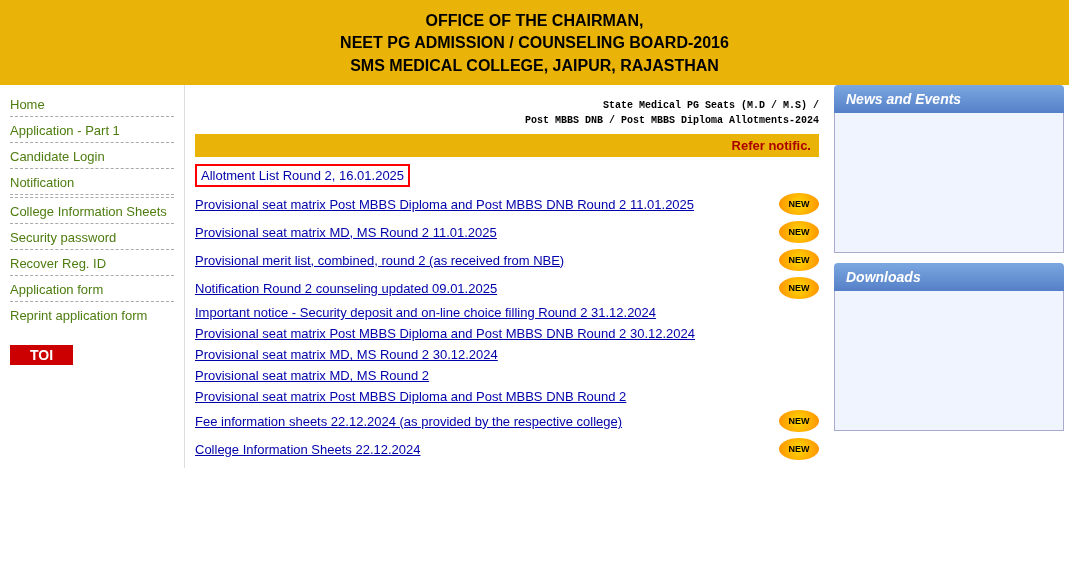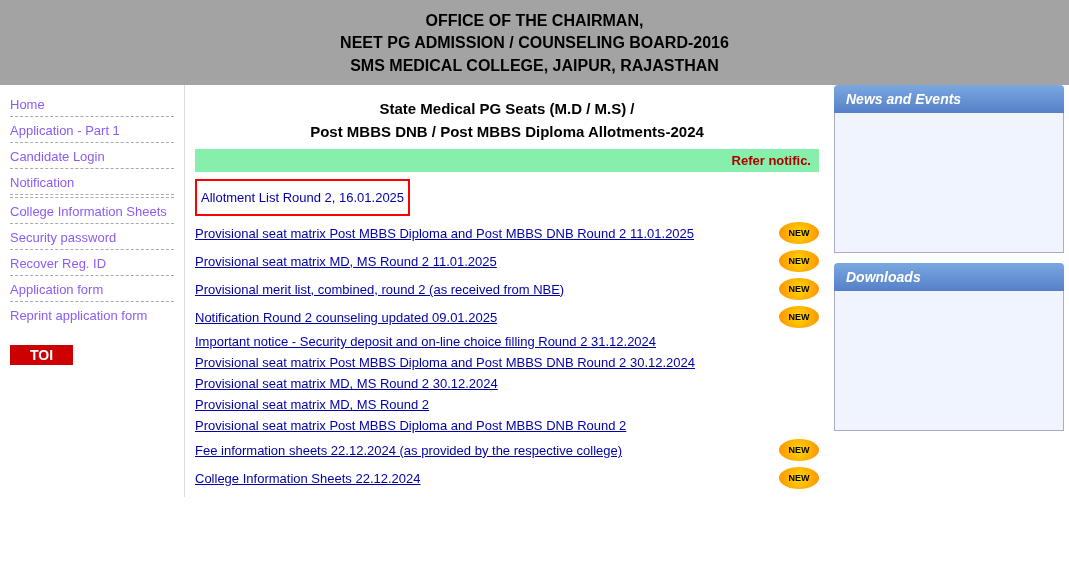--- a/index.html
+++ b/index.html
@@ -1,52 +1,52 @@
 <!DOCTYPE html>
 <html><head>
   <meta charset="utf-8">
   <style>
     * { margin: 0; padding: 0; box-sizing: border-box; }
     body { font-family: Arial, sans-serif; font-size: 13px; background: #fff; width: 1069px; overflow-x: hidden; }
 
-    .header { text-align: center; padding: 10px 20px 8px; background: #a3a3a3; }
+    .header { text-align: center; padding: 10px 20px 8px; background: #eab308; }
     .header h1 { font-size: 16px; font-weight: bold; color: #000; line-height: 1.4; }
 
     .main-layout { display: flex; width: 100%; }
 
     
     .sidebar { width: 185px; min-width: 185px; padding: 8px 10px; background: #fff; border-right: 1px solid #ddd; }
-    .sidebar-item { color: #8b5cf6; font-size: 13px; padding: 4px 0 2px; cursor: pointer; display: block; text-decoration: none; }
+    .sidebar-item { color: #4d7c0f; font-size: 13px; padding: 4px 0 2px; cursor: pointer; display: block; text-decoration: none; }
     .sidebar-divider { border: none; border-top: 1px dashed #aaa; margin: 2px 0; }
 
     
     .toi-badge {
       display: inline-block;
       background: #c00;
       color: #fff;
       font-weight: bold;
       font-size: 14px;
       padding: 2px 20px;
       margin-top: 6px;
       cursor: pointer;
     }
 
     
     .main-content { flex: 1; padding: 5px 10px; }
 
-    .subtitle { text-align: center; font-size: 15px; font-weight: bold; color: #000; padding: 8px 0 6px; }
+    .subtitle { text-align: right; font-size: 10px; font-weight: bold; color: #000; padding: 8px 0 6px; font-family: Liberation Mono, monospace; }
     .subtitle div { line-height: 1.5; }
 
-    .orange-bar { background: #86efac; padding: 4px 8px; text-align: right; font-weight: bold; font-size: 13px; color: #a00; margin-bottom: 4px; }
+    .orange-bar { background: #eab308; padding: 4px 8px; text-align: right; font-weight: bold; font-size: 13px; color: #a00; margin-bottom: 4px; }
 
     .news-list { list-style: none; }
     .news-list li { padding: 3px 0; display: flex; align-items: center; justify-content: space-between; }
     .news-list li a { color: #00a; text-decoration: underline; font-size: 13px; flex: 1; }
 
-    .news-item-highlighted { border: 2px solid red; padding: 9px 4px; display: inline-block; }
+    .news-item-highlighted { border: 2px solid red; padding: 2px 4px; display: inline-block; }
 
     .new-badge {
       display: inline-block;
       background: radial-gradient(circle, #ffd700, #ff8c00);
       color: #000;
       font-size: 9px;
       font-weight: bold;
       border-radius: 50%;
       width: 40px;
       height: 22px;

